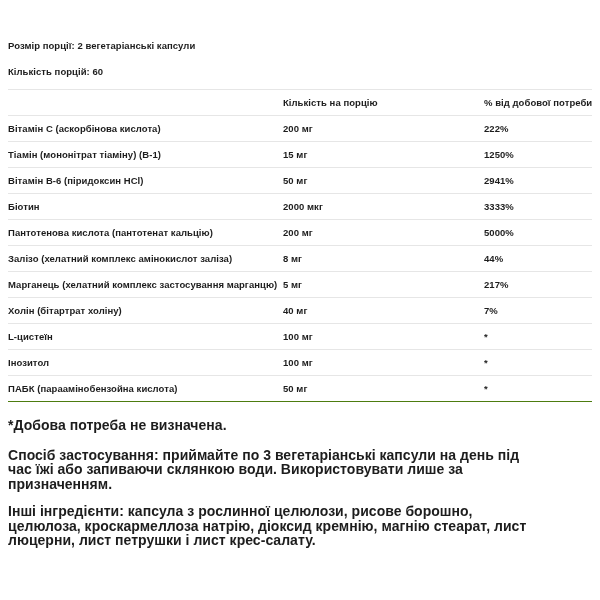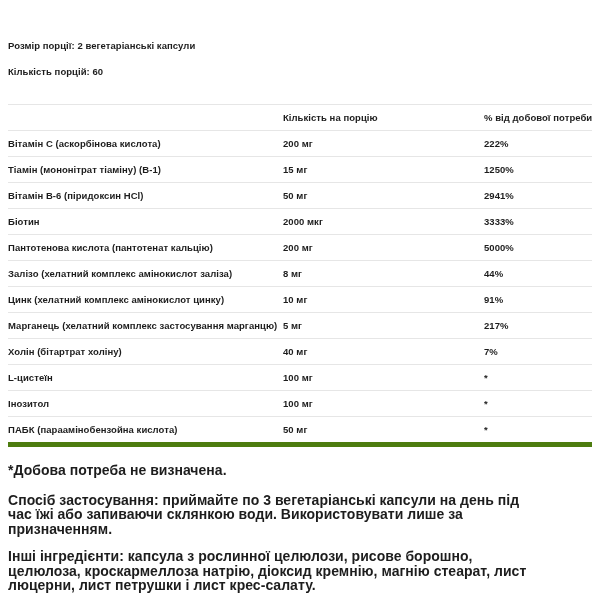--- a/index.html
+++ b/index.html
@@ -38,21 +38,21 @@
   }
   .serving-line.second {
     margin-bottom: 0;
   }
 
   
   .facts-table {
     width: 584px;
     border-collapse: collapse;
     table-layout: fixed;
-    margin-top: 26px;
+    margin-top: 11px;
   }
   .facts-table col.c-name  { width: 275px; }
   .facts-table col.c-amt   { width: 201px; }
   .facts-table col.c-dv    { width: 108px; }
 
   .facts-table th,
   .facts-table td {
     text-align: left;
     vertical-align: middle;
     font-size: 9.5px;
@@ -65,21 +65,21 @@
     border-bottom: 1px solid #e6e6e6;
     white-space: nowrap;
   }
   .facts-table thead th {
     border-top: 1px solid #e6e6e6;
     border-bottom: 1px solid #e6e6e6;
     height: 25px;
   }
   .facts-table thead th.blank { }
   .facts-table tbody tr:last-child td {
-    border-bottom: 5px solid #4d7c0f;
+    border-bottom: 1px solid #4d7c0f;
   }
 
   
   .notes {
     padding-top: 12px;
   }
   .note {
     font-size: 14px;
     font-weight: 700;
     line-height: 14.5px;
@@ -140,25 +140,20 @@
           <td>Пантотенова кислота (пантотенат кальцію)</td>
           <td>200 мг</td>
           <td>5000%</td>
         </tr>
         <tr>
           <td>Залізо (хелатний комплекс амінокислот заліза)</td>
           <td>8 мг</td>
           <td>44%</td>
         </tr>
         <tr>
-          <td>Цинк (хелатний комплекс амінокислот цинку)</td>
-          <td>10 мг</td>
-          <td>91%</td>
-        </tr>
-        <tr>
           <td>Марганець (хелатний комплекс застосування марганцю)</td>
           <td>5 мг</td>
           <td>217%</td>
         </tr>
         <tr>
           <td>Холін (бітартрат холіну)</td>
           <td>40 мг</td>
           <td>7%</td>
         </tr>
         <tr>

